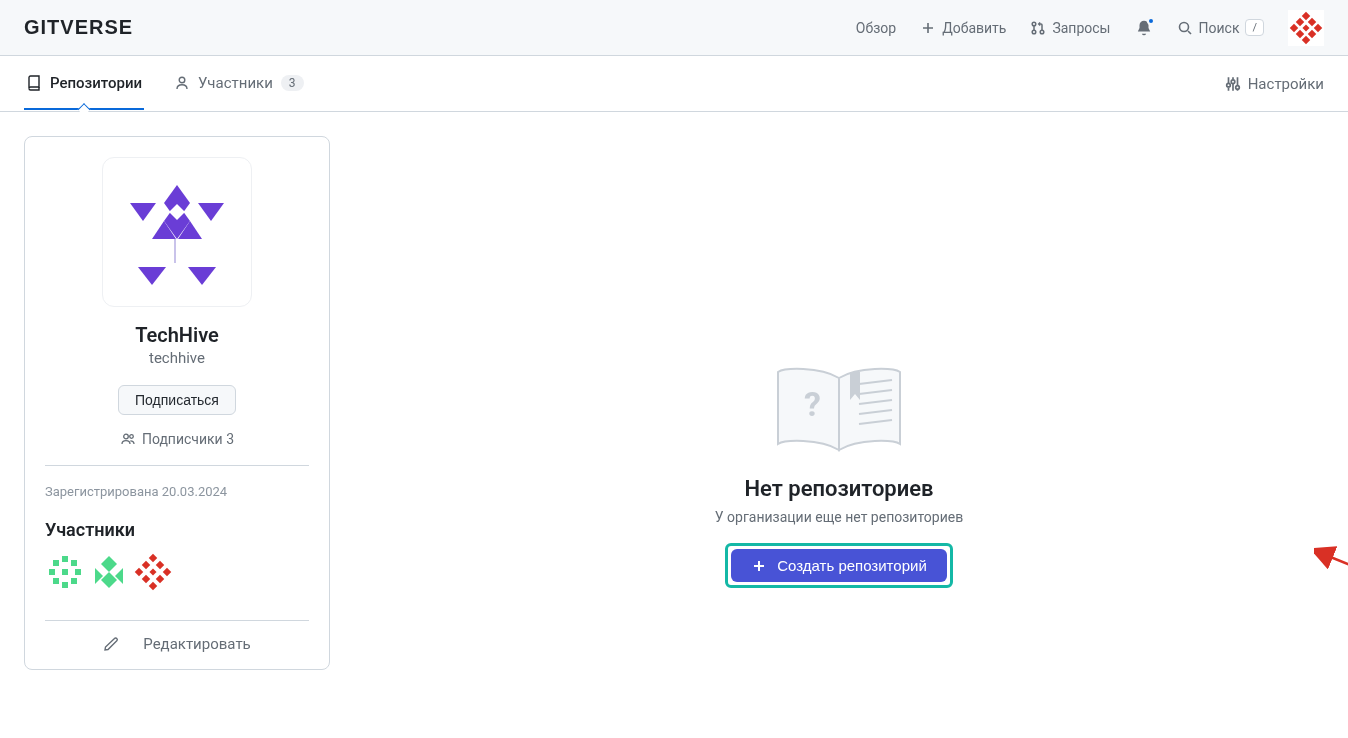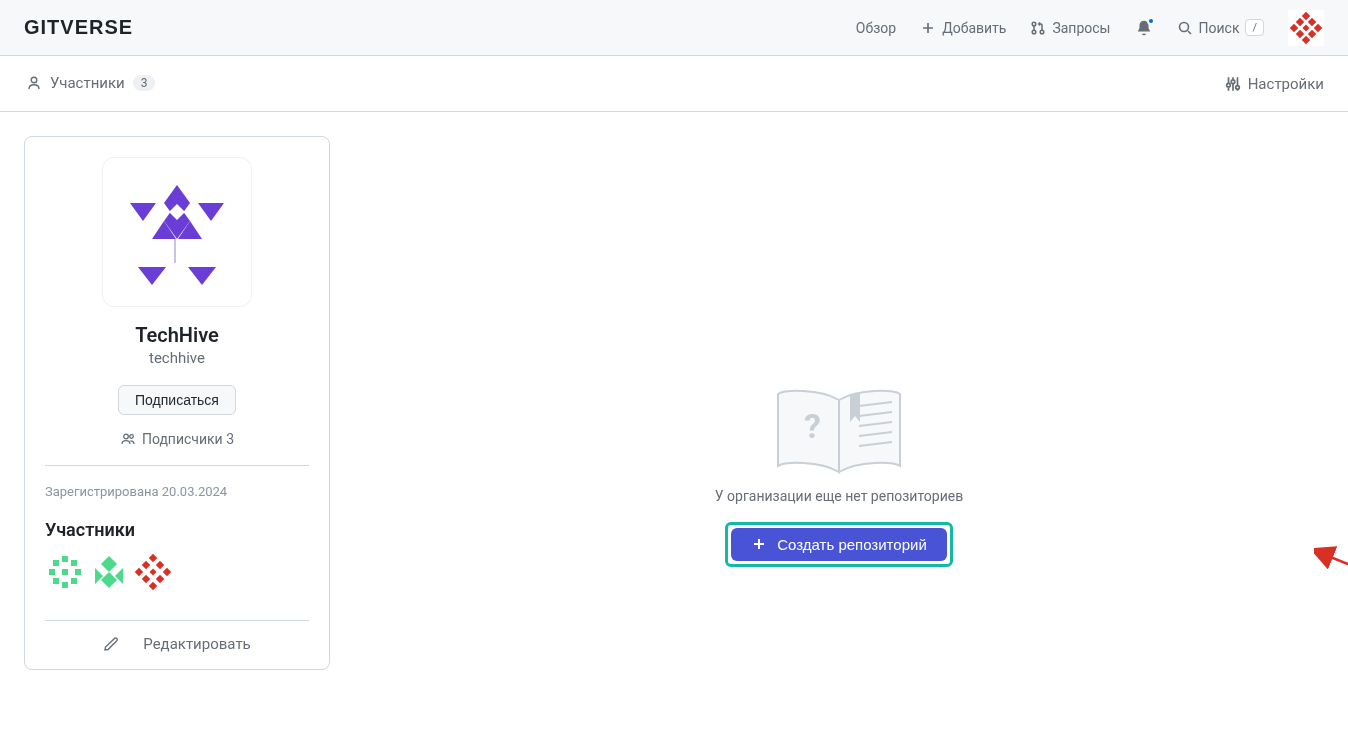--- a/index.html
+++ b/index.html
@@ -317,20 +317,27 @@
           <rect x="14.5" y="14.5" width="7" height="7" fill="#fff"></rect>
           <rect x="15.5" y="15.5" width="5" height="5" transform="rotate(45 18 18)"></rect>
         </g>
       </svg>
     </span>
   </div>
 </div>
 
 <div class="tabs">
   <div class="tabs-left">
+    <div class="tab active">
+      <svg class="icon-sm" viewBox="0 0 16 16" fill="none" stroke="currentColor" stroke-width="1.4">
+          <path d="M3 2.5A1.5 1.5 0 0 1 4.5 1H13v11H4.5A1.5 1.5 0 0 0 3 13.5v-11Z"></path>
+          <path d="M3 13.5A1.5 1.5 0 0 0 4.5 15H13v-3"></path>
+        </svg>
+      <span>Репозитории</span>
+    </div>
     <div class="tab">
       <svg class="icon-sm" viewBox="0 0 16 16" fill="none" stroke="currentColor" stroke-width="1.4">
           <circle cx="8" cy="5" r="2.8"></circle>
           <path d="M3 14c0-2.6 2.2-4.2 5-4.2s5 1.6 5 4.2"></path>
         </svg>
       <span>Участники</span>
       <span class="tab-badge">3</span>
     </div>
   </div>
   <div class="settings-link">
@@ -437,20 +444,21 @@
         <path d="M75 20 C55 8 20 10 14 14 L14 86 C20 82 55 80 75 92 Z" fill="#f6f8fa" stroke="#c9cfd6" stroke-width="2"></path>
         <path d="M75 20 C95 8 130 10 136 14 L136 86 C130 82 95 80 75 92 Z" fill="#f6f8fa" stroke="#c9cfd6" stroke-width="2"></path>
         <line x1="95" y1="26" x2="128" y2="22" stroke="#c9cfd6" stroke-width="2"></line>
         <line x1="95" y1="36" x2="128" y2="32" stroke="#c9cfd6" stroke-width="2"></line>
         <line x1="95" y1="46" x2="128" y2="42" stroke="#c9cfd6" stroke-width="2"></line>
         <line x1="95" y1="56" x2="128" y2="52" stroke="#c9cfd6" stroke-width="2"></line>
         <line x1="95" y1="66" x2="128" y2="62" stroke="#c9cfd6" stroke-width="2"></line>
         <text x="40" y="58" font-size="34" fill="#c9cfd6" font-weight="bold">?</text>
         <path d="M86 14 L86 42 L91 36 L96 42 L96 14 Z" fill="#c9cfd6"></path>
       </svg>
+      <div class="empty-title">Нет репозиториев</div>
       <div class="empty-sub">У организации еще нет репозиториев</div>
       <div class="create-btn-wrap">
         <button class="create-btn">
           <svg class="icon-sm" viewBox="0 0 16 16" fill="none" stroke="currentColor" stroke-width="2">
               <path d="M8 3v10M3 8h10"></path>
             </svg>
           <span>Создать репозиторий</span>
         </button>
       </div>
     </div>

